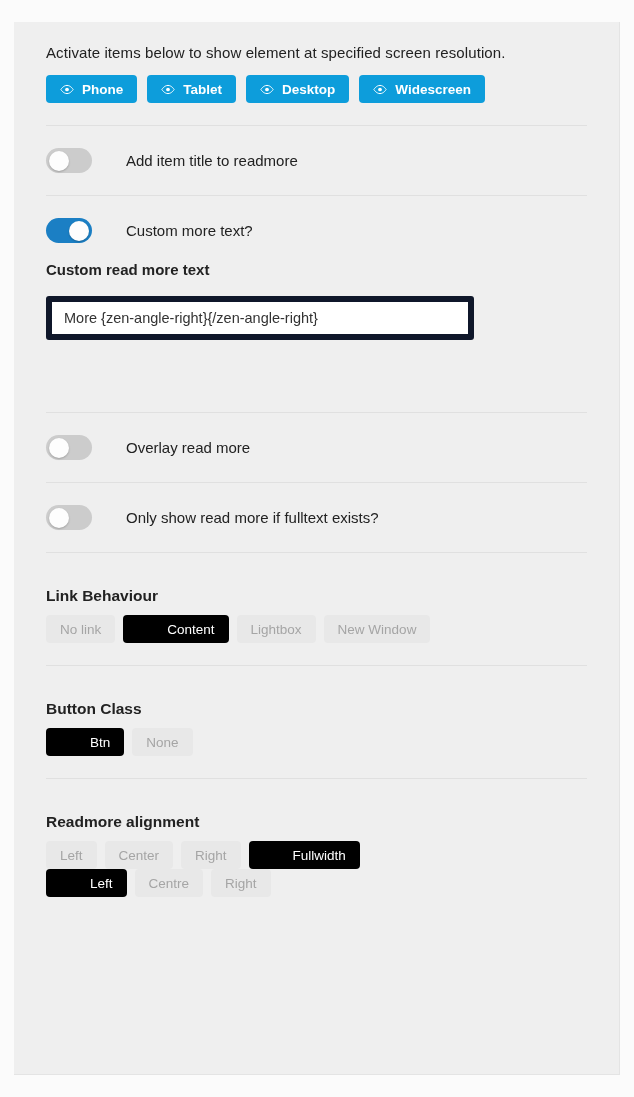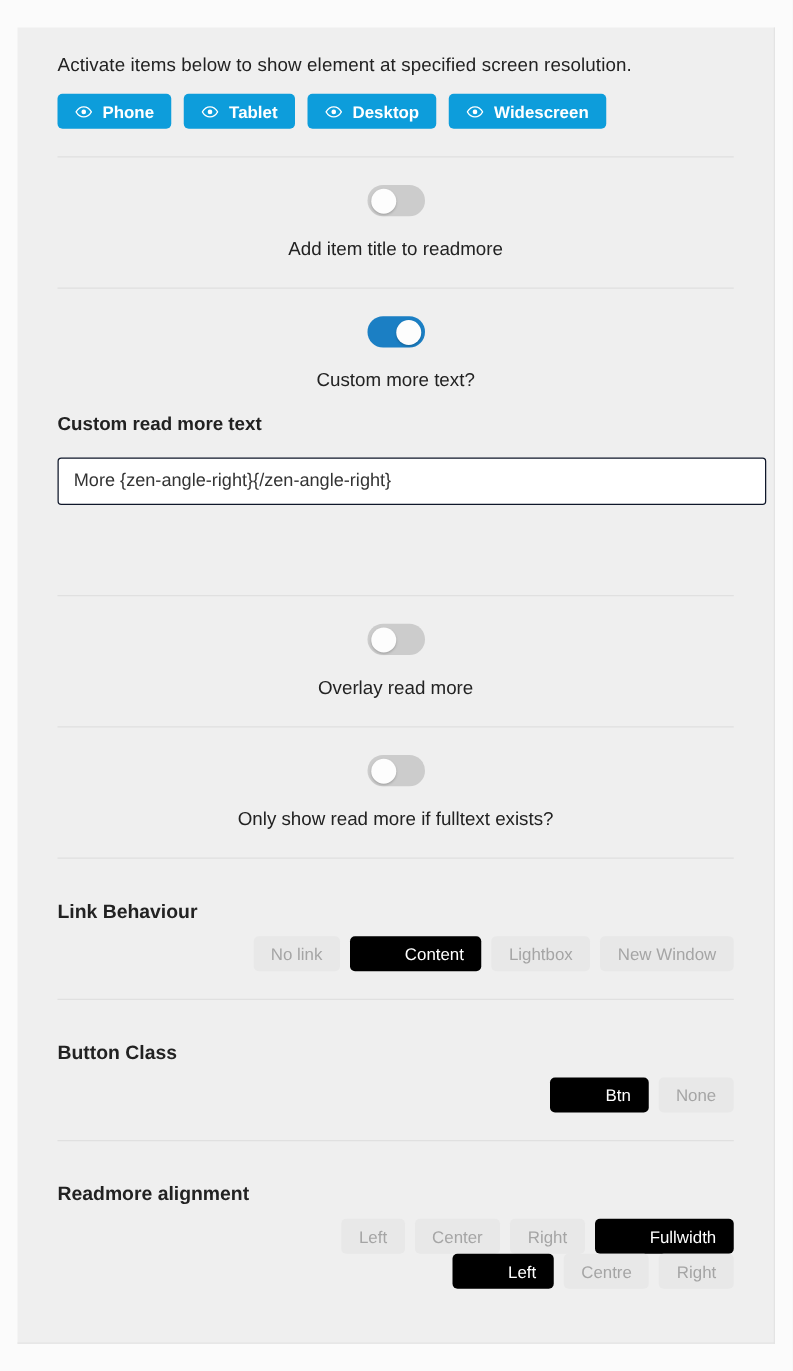--- a/index.html
+++ b/index.html
@@ -74,22 +74,21 @@
     width: 14px;
     height: 11px;
     line-height: 0;
   }
   .eye-icon svg { display: block; }
 
   
   .toggle-row {
     display: flex;
     align-items: center;
-    gap: 18px;
-    flex-direction: column;
+    gap: 34px;
   }
   .toggle {
     width: 46px;
     height: 25px;
     border-radius: 13px;
     background: #cccccc;
     position: relative;
     flex: 0 0 auto;
     cursor: pointer;
   }
@@ -112,44 +111,43 @@
   }
 
   
   .field-label {
     font-size: 15px;
     font-weight: bold;
     color: #222;
     margin: 18px 0 18px 0;
   }
   .text-input {
-    width: 567px;
+    width: 428px;
     height: 38px;
-    border: 1px solid #0f172a;
+    border: 6px solid #0f172a;
     background: #fff;
     border-radius: 3px;
     padding: 16px 12px;
     font-size: 14.5px;
     color: #333;
     font-family: "Liberation Sans", sans-serif;
     outline: none;
   }
 
   
   .group-title {
     font-size: 15.5px;
     font-weight: bold;
     color: #222;
     margin: 12px 0 10px 0;
   }
   .pill-row {
     display: flex;
     gap: 8px;
     flex-wrap: wrap;
-    justify-content: flex-end;
   }
   .pill {
     background: #e8e8e8;
     color: #a5a5a5;
     border: none;
     border-radius: 4px;
     height: 28px;
     padding: 0 14px;
     font-size: 13.5px;
     font-family: "Liberation Sans", sans-serif;

